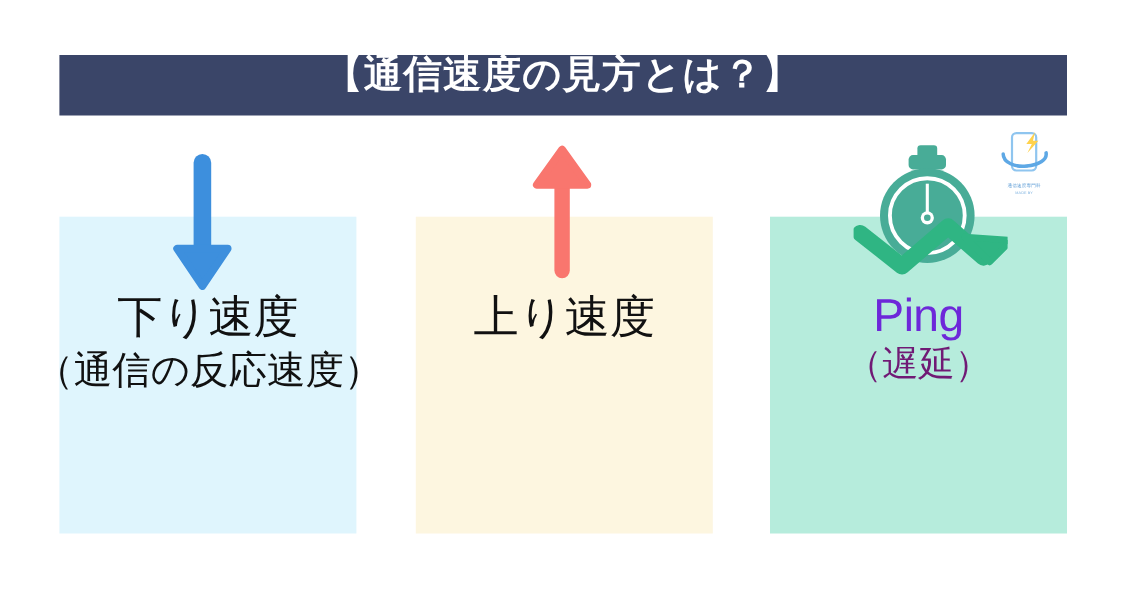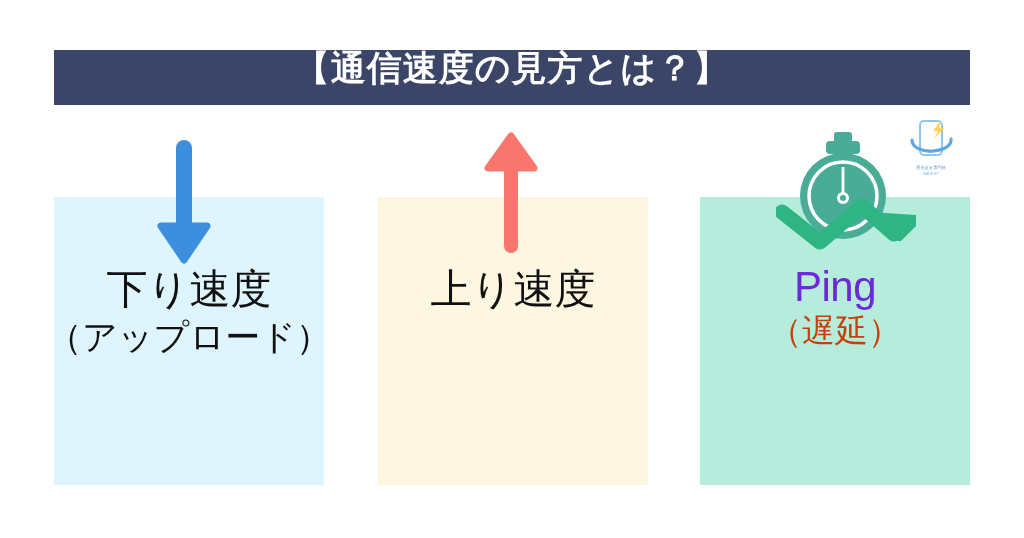--- a/index.html
+++ b/index.html
@@ -106,21 +106,21 @@
   .label-sub {
     font-size: 35px;
     font-weight: normal;
     color: #111111;
     white-space: nowrap;
     display: block;
   }
   .label-sub-sm {
     font-size: 33px;
     font-weight: normal;
-    color: #c2410c;
+    color: #701a75;
     white-space: nowrap;
     display: block;
   }
 
   
   #ping-icon {
     position: absolute;
     left: 76px;
     top: 10px;
     width: 140px;
@@ -162,21 +162,21 @@
 
   <div class="arrow-wrap">
     <svg class="arrow-svg" width="270" height="150" viewBox="0 0 270 150">
       <rect x="122" y="20" width="16" height="94" rx="8" fill="#3d8fdd"></rect>
       <path d="M107 106 H153 L130 140 Z" fill="#3d8fdd" stroke="#3d8fdd" stroke-width="7" stroke-linejoin="round"></path>
     </svg>
   </div>
 
   <div class="labels">
     <span class="label-main">下り速度</span>
-    <span class="label-sub">（アップロード）</span>
+    <span class="label-sub">（通信の反応速度）</span>
   </div>
 </div>
 
 <div class="column" id="column-upload">
   <div class="panel panel-upload"></div>
 
   <div class="arrow-wrap">
     <svg class="arrow-svg" width="270" height="150" viewBox="0 0 270 150">
       <rect x="126" y="38" width="14" height="95" rx="7" fill="#f9766e"></rect>
       <path d="M110 48 H156 L133 16 Z" fill="#f9766e" stroke="#f9766e" stroke-width="7" stroke-linejoin="round"></path>

